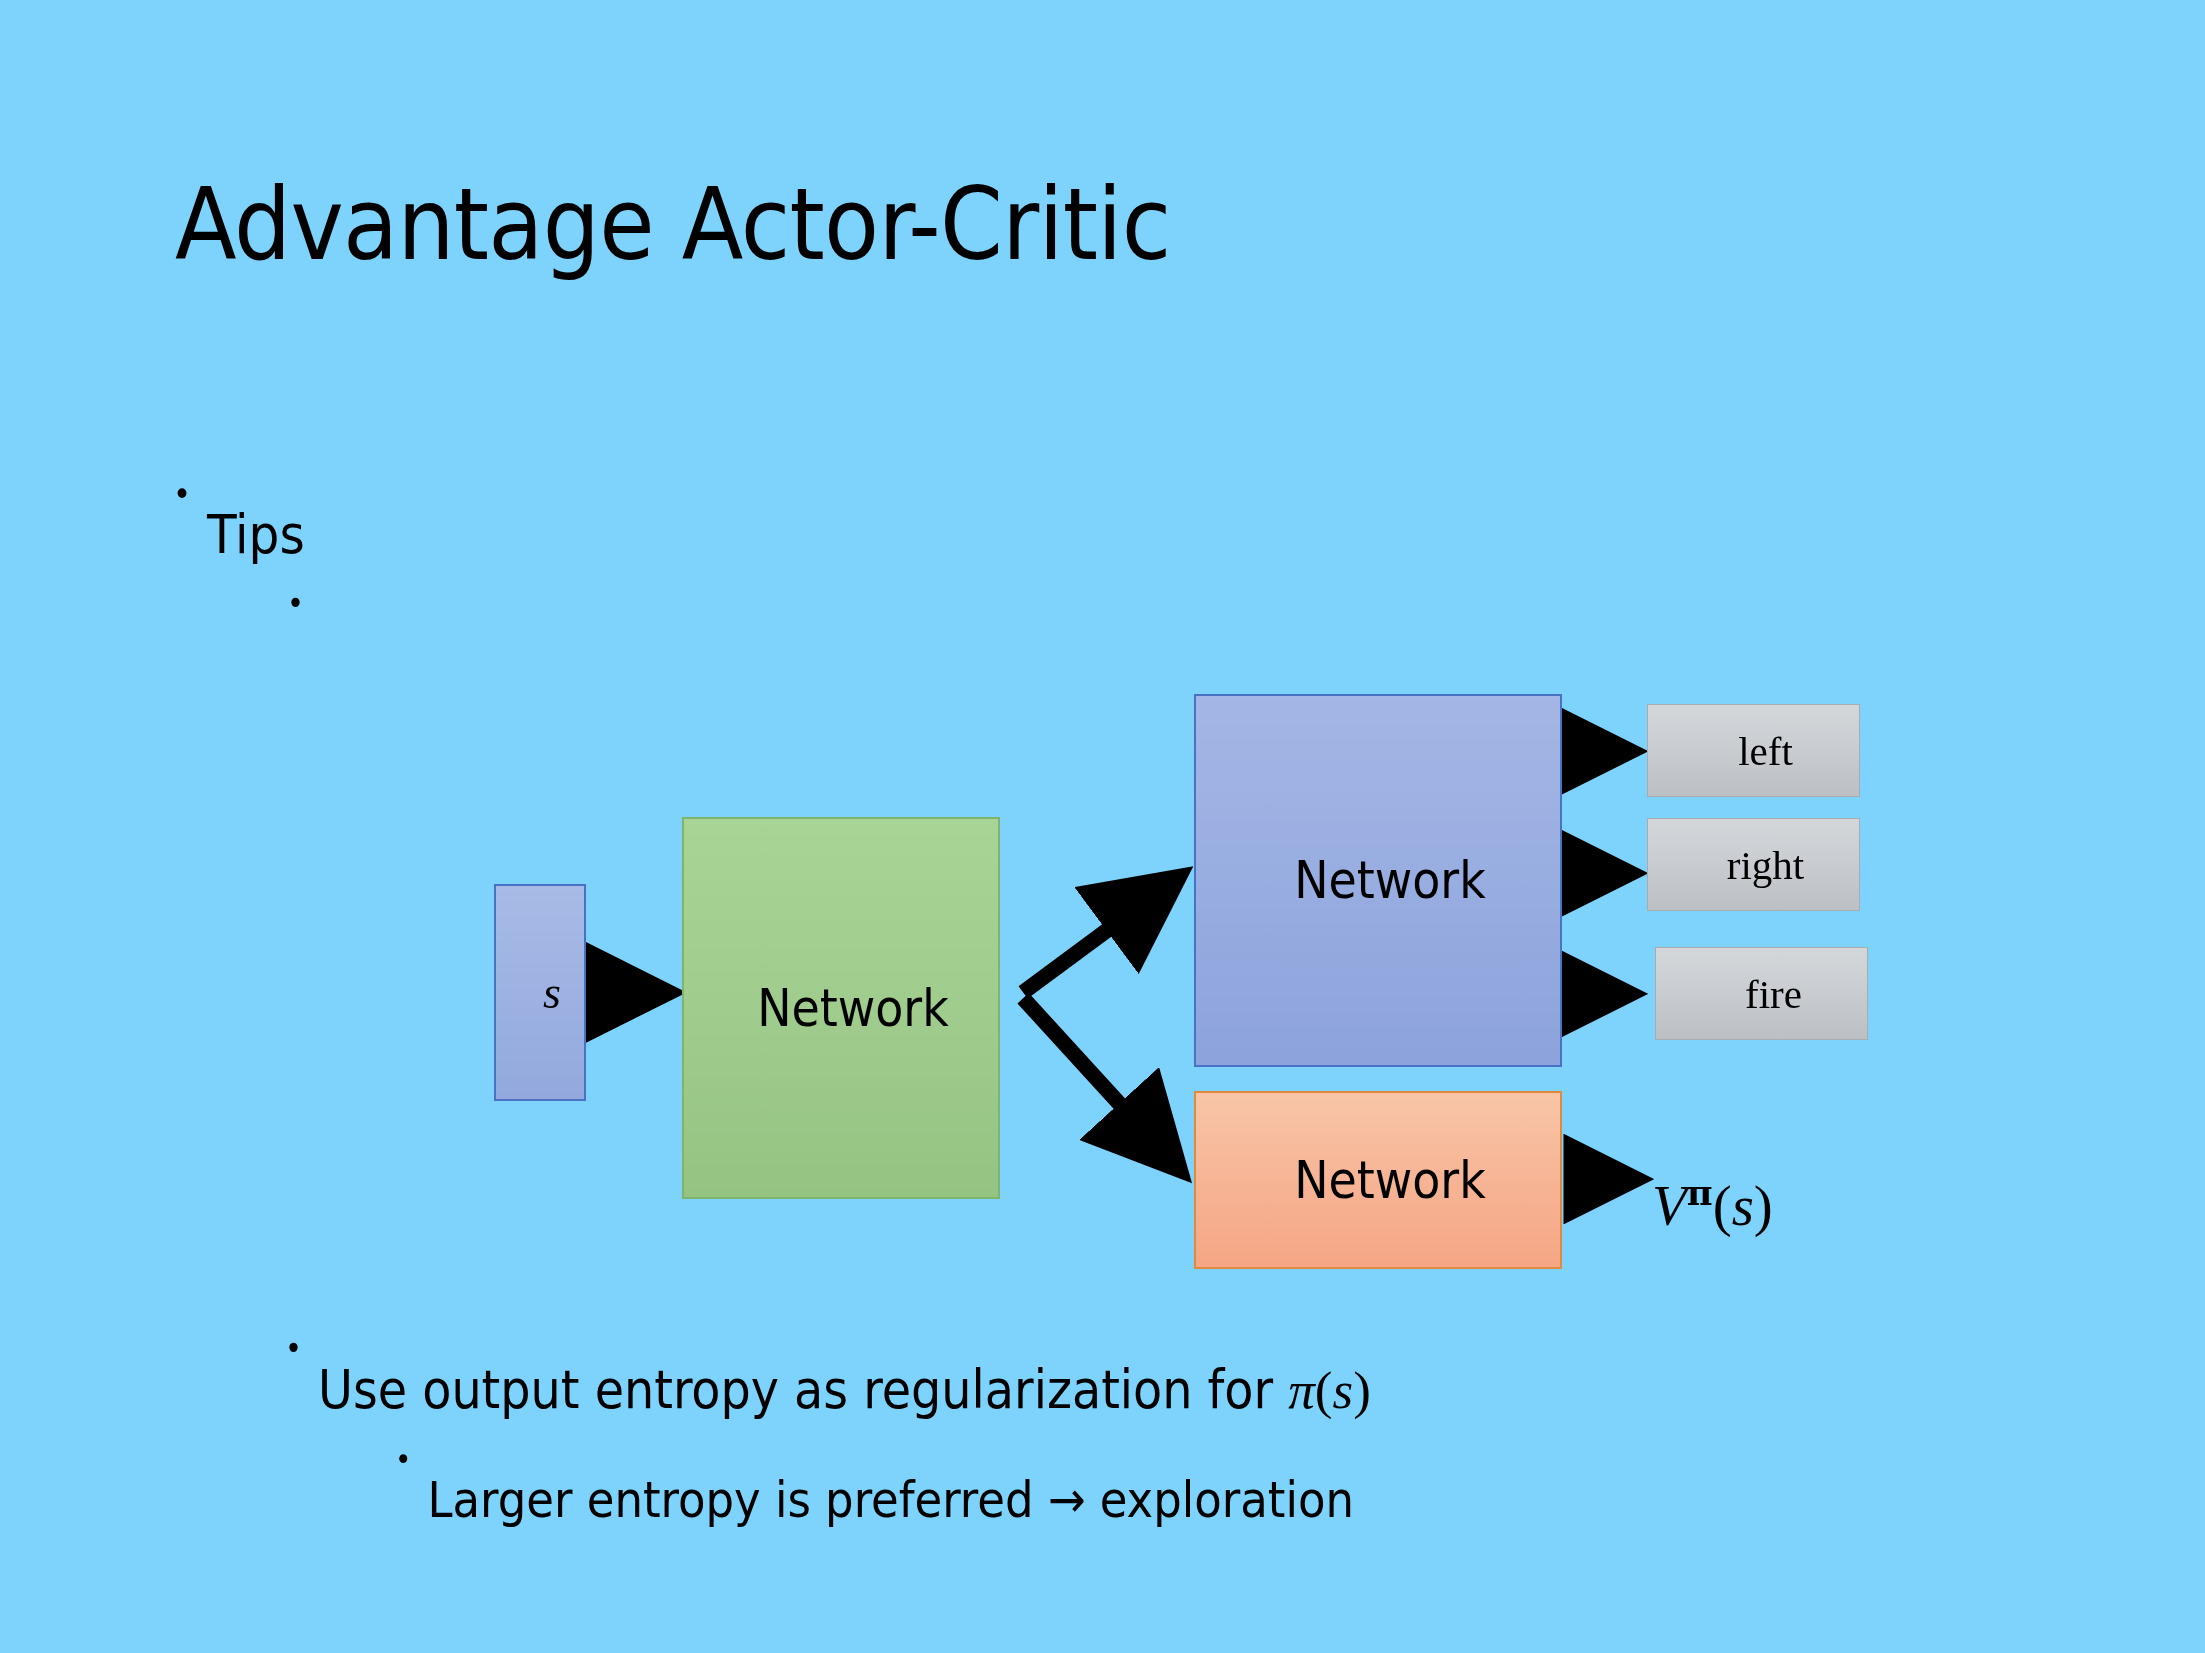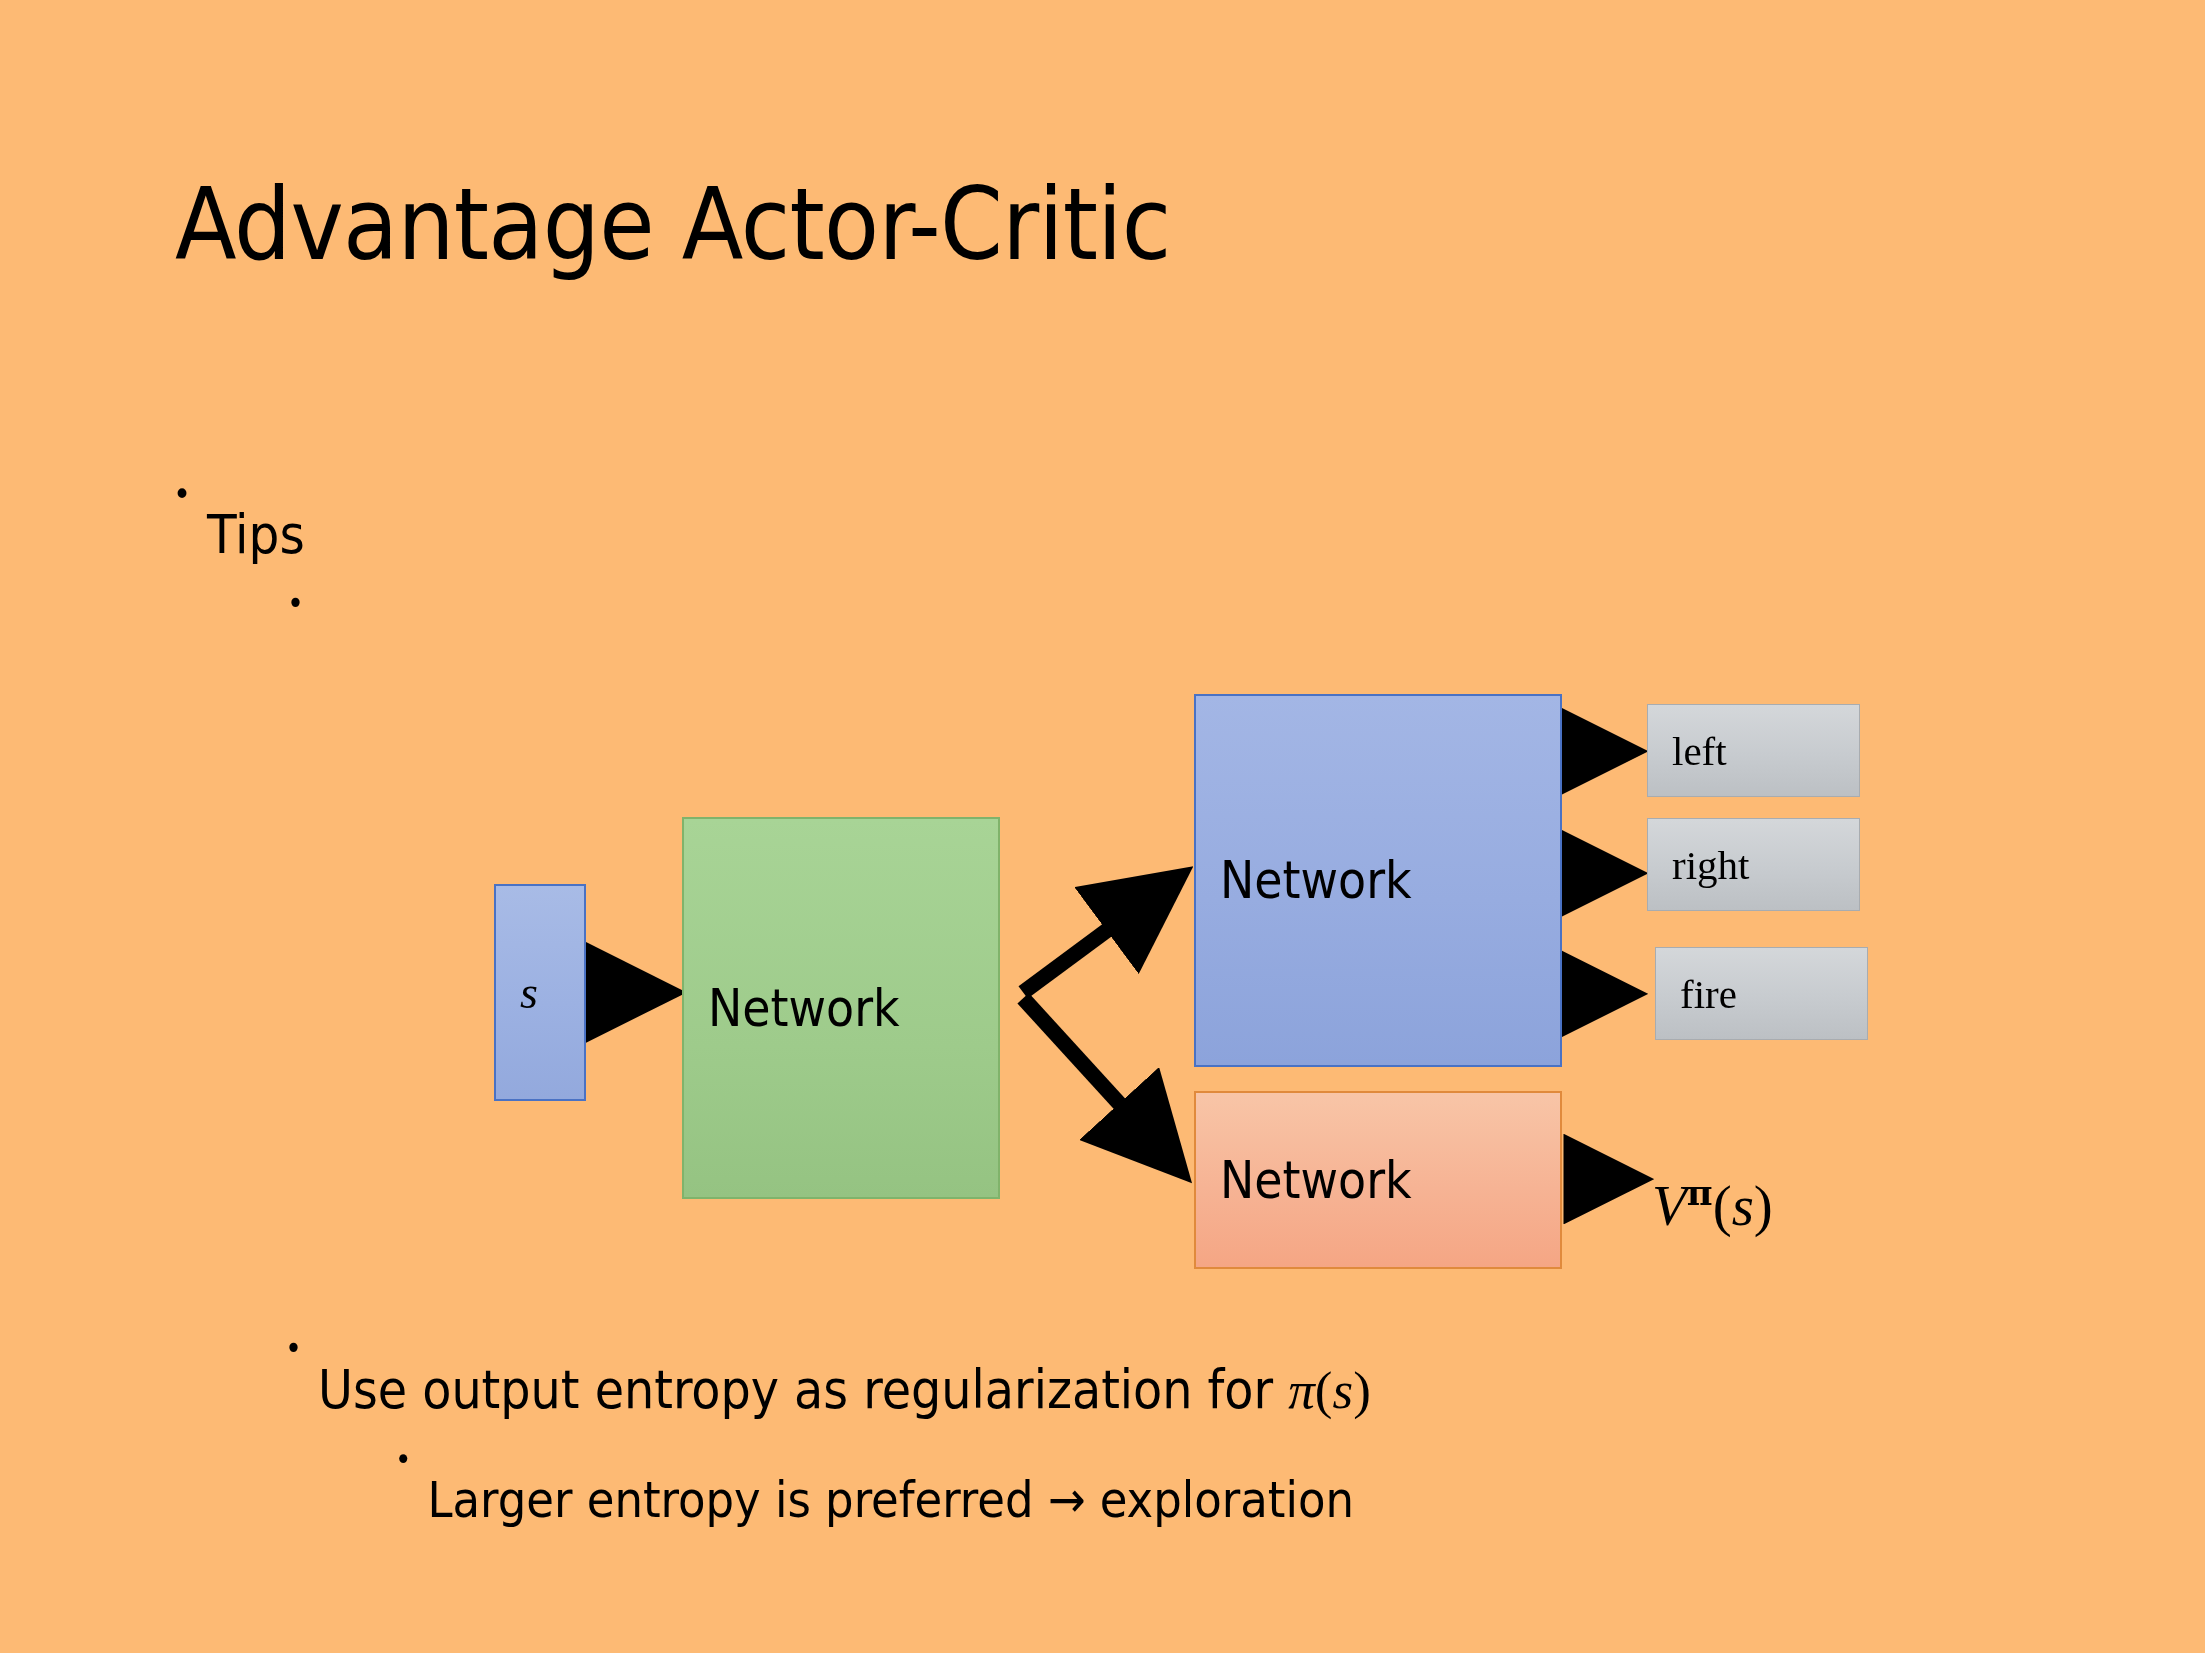--- a/index.html
+++ b/index.html
@@ -11,21 +11,21 @@
     width: 2205px;
     height: 1654px;
     font-family: "Liberation Sans", sans-serif;
     color: #000000;
     overflow: hidden;
     position: relative;
   }
   .slide {
     position: absolute;
     inset: 0;
-    background: #fdba74;
+    background: #7dd3fc;
   }
 
   
   .title {
     position: absolute;
     left: 175px;
     top: 171px;
     font-size: 100px;
     line-height: 1.08;
     font-weight: 300;
@@ -88,21 +88,21 @@
     position: absolute;
     left: 0; top: 0;
     width: 2205px; height: 1654px;
     pointer-events: none;
   }
   .box {
     position: absolute;
     box-sizing: border-box;
     display: flex;
     align-items: center;
-    justify-content: flex-start;
+    justify-content: center;
     font-family: "DejaVu Sans Condensed", "Liberation Sans", sans-serif;
     font-stretch: condensed;
     padding-left: 24px;
   }
 
   .box-s {
     left: 494px; top: 884px; width: 92px; height: 217px;
     background: linear-gradient(180deg,#a8bbe6 0%, #9cb1e2 55%, #93a9dd 100%);
     border: 2.2px solid #4a72c4;
     font-size: 46px;

